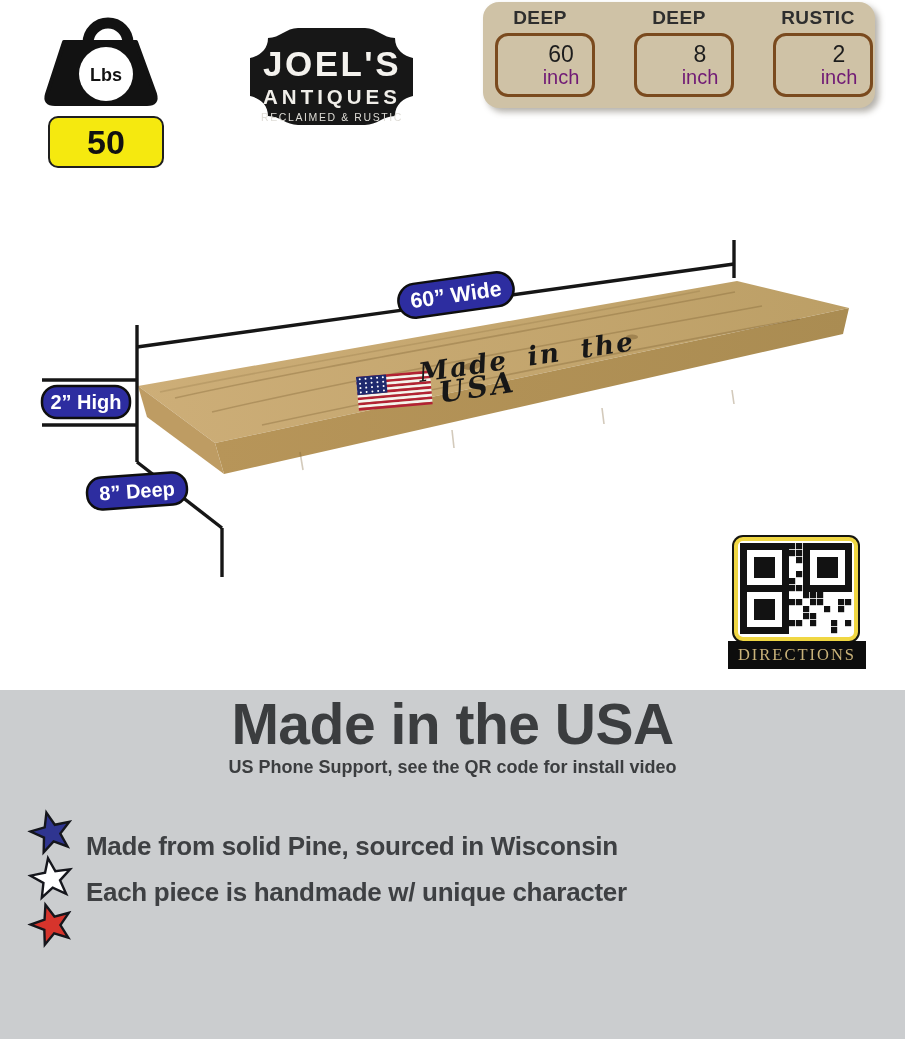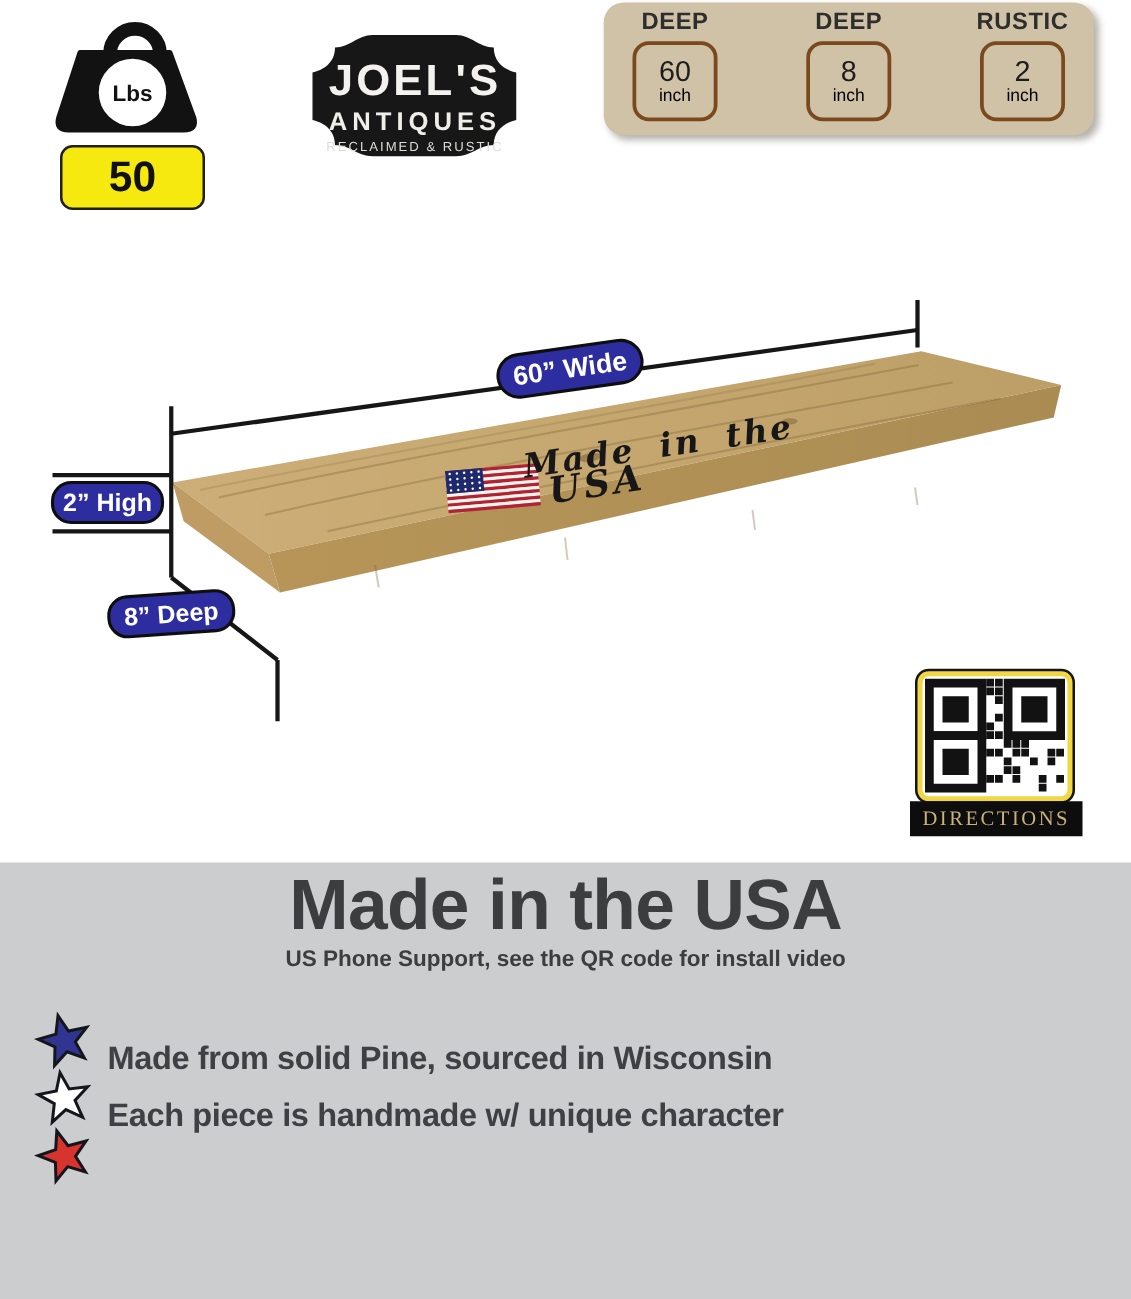--- a/index.html
+++ b/index.html
@@ -11,23 +11,23 @@
   .weight-value{position:absolute;left:48px;top:116px;width:112px;height:48px;
     background:#F5E90F;border:2px solid #1f1f1f;border-radius:10px;
     font-size:34px;font-weight:700;color:#111;text-align:center;line-height:48px;}
 
   
   .spec-panel{position:absolute;left:483px;top:2px;width:392px;height:106px;
     background:#CFC2A6;border-radius:16px;box-shadow:4px 4px 6px rgba(90,85,70,.45);}
   .spec-col{position:absolute;top:5px;width:90px;text-align:center;}
   .spec-col .lbl{font-size:19px;font-weight:600;color:#2E2E2E;letter-spacing:.5px;}
   .spec-box{margin:4px auto 0;width:62px;height:58px;border:3.5px solid #7A4A1E;border-radius:13px;
-    display:flex;flex-direction:column;align-items:center;justify-content:center;background:transparent;}
+    display:flex;flex-direction:column;align-items:center;justify-content:center;background:transparent;padding-left:32px;}
   .spec-box .val{font-size:23px;color:#1d1d1d;line-height:1.05;}
-  .spec-box .unit{font-size:14px;color:#000000;line-height:1.1;}
+  .spec-box .unit{font-size:20px;color:#701a75;line-height:1.1;}
 
   
   .qr-wrap{position:absolute;left:728px;top:537px;width:138px;height:133px;}
   .qr-box{position:absolute;left:6px;top:0;width:116px;height:96px;background:#ffffff;
     border:4px solid #F0D743;border-radius:9px;box-shadow:0 0 0 2px #15150f;}
   .qr-caption{position:absolute;left:0;top:104px;width:138px;height:28px;background:#0D0D0D;
     color:#C9B279;font-family:"Liberation Serif",serif;font-size:16.5px;letter-spacing:2px;
     text-align:center;line-height:28px;}
 
   

